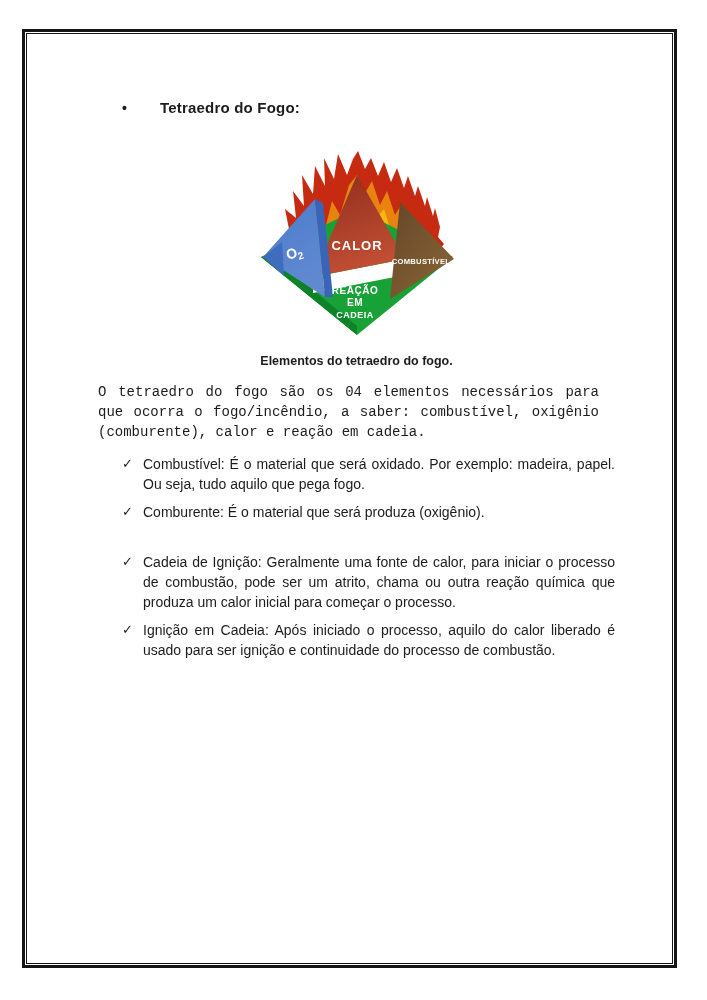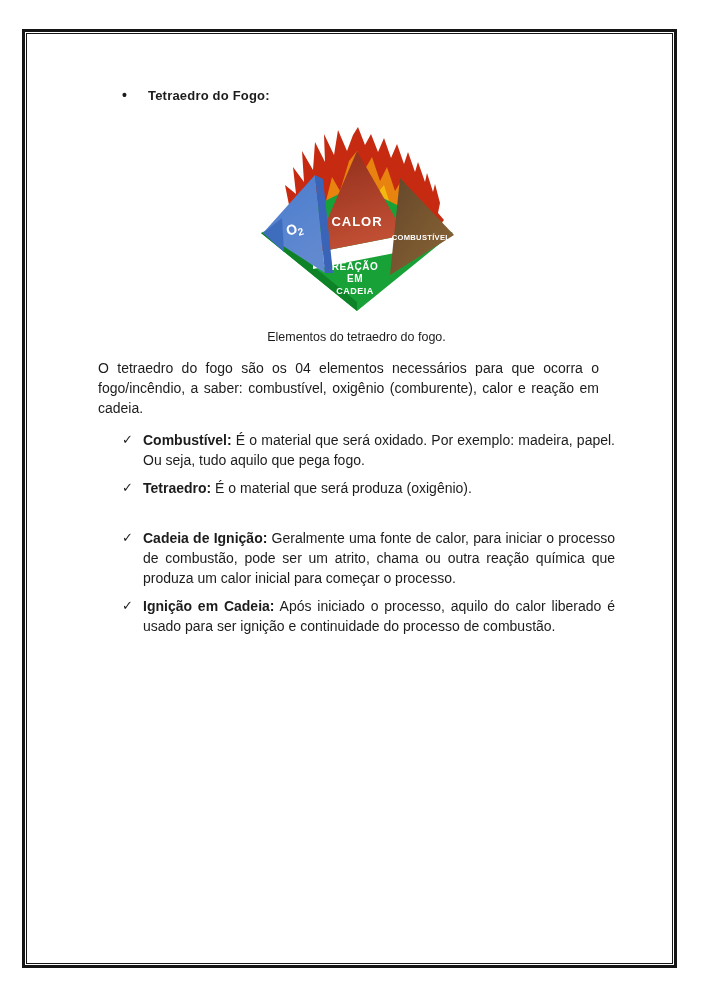--- a/index.html
+++ b/index.html
@@ -46,44 +46,45 @@
     font-size: 15px;
     font-weight: bold;
     line-height: 18px;
   }
   .heading-row .bullet {
     width: 22px;
     flex: 0 0 22px;
     font-size: 14px;
   }
   .heading-row h1 {
-    font-size: 13px;
-    margin: 4px;
+    font-size: 15px;
+    margin: 16px;
     letter-spacing: 0.2px;
   }
   figure.tetra-figure {
     margin: 14px 0 0 0;
     text-align: center;
   }
   figure.tetra-figure svg {
     display: block;
     margin: 0 auto;
   }
   figcaption.caption {
     margin-top: 17px;
     font-size: 12.5px;
-    font-weight: normal;
+    font-weight: bold;
     text-align: center;
     line-height: 15px;
   }
   p.intro {
     margin: 13px 16px 0 0;
     font-size: 14px;
     line-height: 20px;
     text-align: justify;
+    font-family: Liberation Mono, monospace;
   }
   ul.checklist {
     list-style: none;
     margin: 12px 0 0 0;
     padding: 0 0 0 24px;
   }
   ul.checklist li {
     display: flex;
     margin: 0 0 8px 0;
     font-size: 14px;
@@ -95,21 +96,21 @@
   ul.checklist .check {
     flex: 0 0 21px;
     width: 21px;
     font-size: 13px;
   }
   ul.checklist .li-text {
     flex: 1;
     text-align: justify;
   }
   ul.checklist .li-text b {
-    font-weight: bold;
+    font-weight: normal;
   }
 </style>
 </head>
 <body>
 
 <div class="frame-outer">
   <div class="frame-inner">
     <div class="content">
 
       <div class="heading-row">
@@ -167,21 +168,21 @@
 
       <p class="intro">O tetraedro do fogo são os 04 elementos necessários para que ocorra o fogo/incêndio, a saber: combustível, oxigênio (comburente), calor e reação em cadeia.</p>
 
       <ul class="checklist">
         <li>
           <span class="check">✓</span>
           <div class="li-text"><b>Combustível:</b> <span>É o material que será oxidado. Por exemplo: madeira, papel. Ou seja, tudo aquilo que pega fogo.</span></div>
         </li>
         <li>
           <span class="check">✓</span>
-          <div class="li-text"><b>Tetraedro:</b> <span>É o material que será produza (oxigênio).</span></div>
+          <div class="li-text"><b>Comburente:</b> <span>É o material que será produza (oxigênio).</span></div>
         </li>
         <li class="gap-before">
           <span class="check">✓</span>
           <div class="li-text"><b>Cadeia de Ignição:</b> <span>Geralmente uma fonte de calor, para iniciar o processo de combustão, pode ser um atrito, chama ou outra reação química que produza um calor inicial para começar o processo.</span></div>
         </li>
         <li>
           <span class="check">✓</span>
           <div class="li-text"><b>Ignição em Cadeia:</b> <span>Após iniciado o processo, aquilo do calor liberado é usado para ser ignição e continuidade do processo de combustão.</span></div>
         </li>
       </ul>

